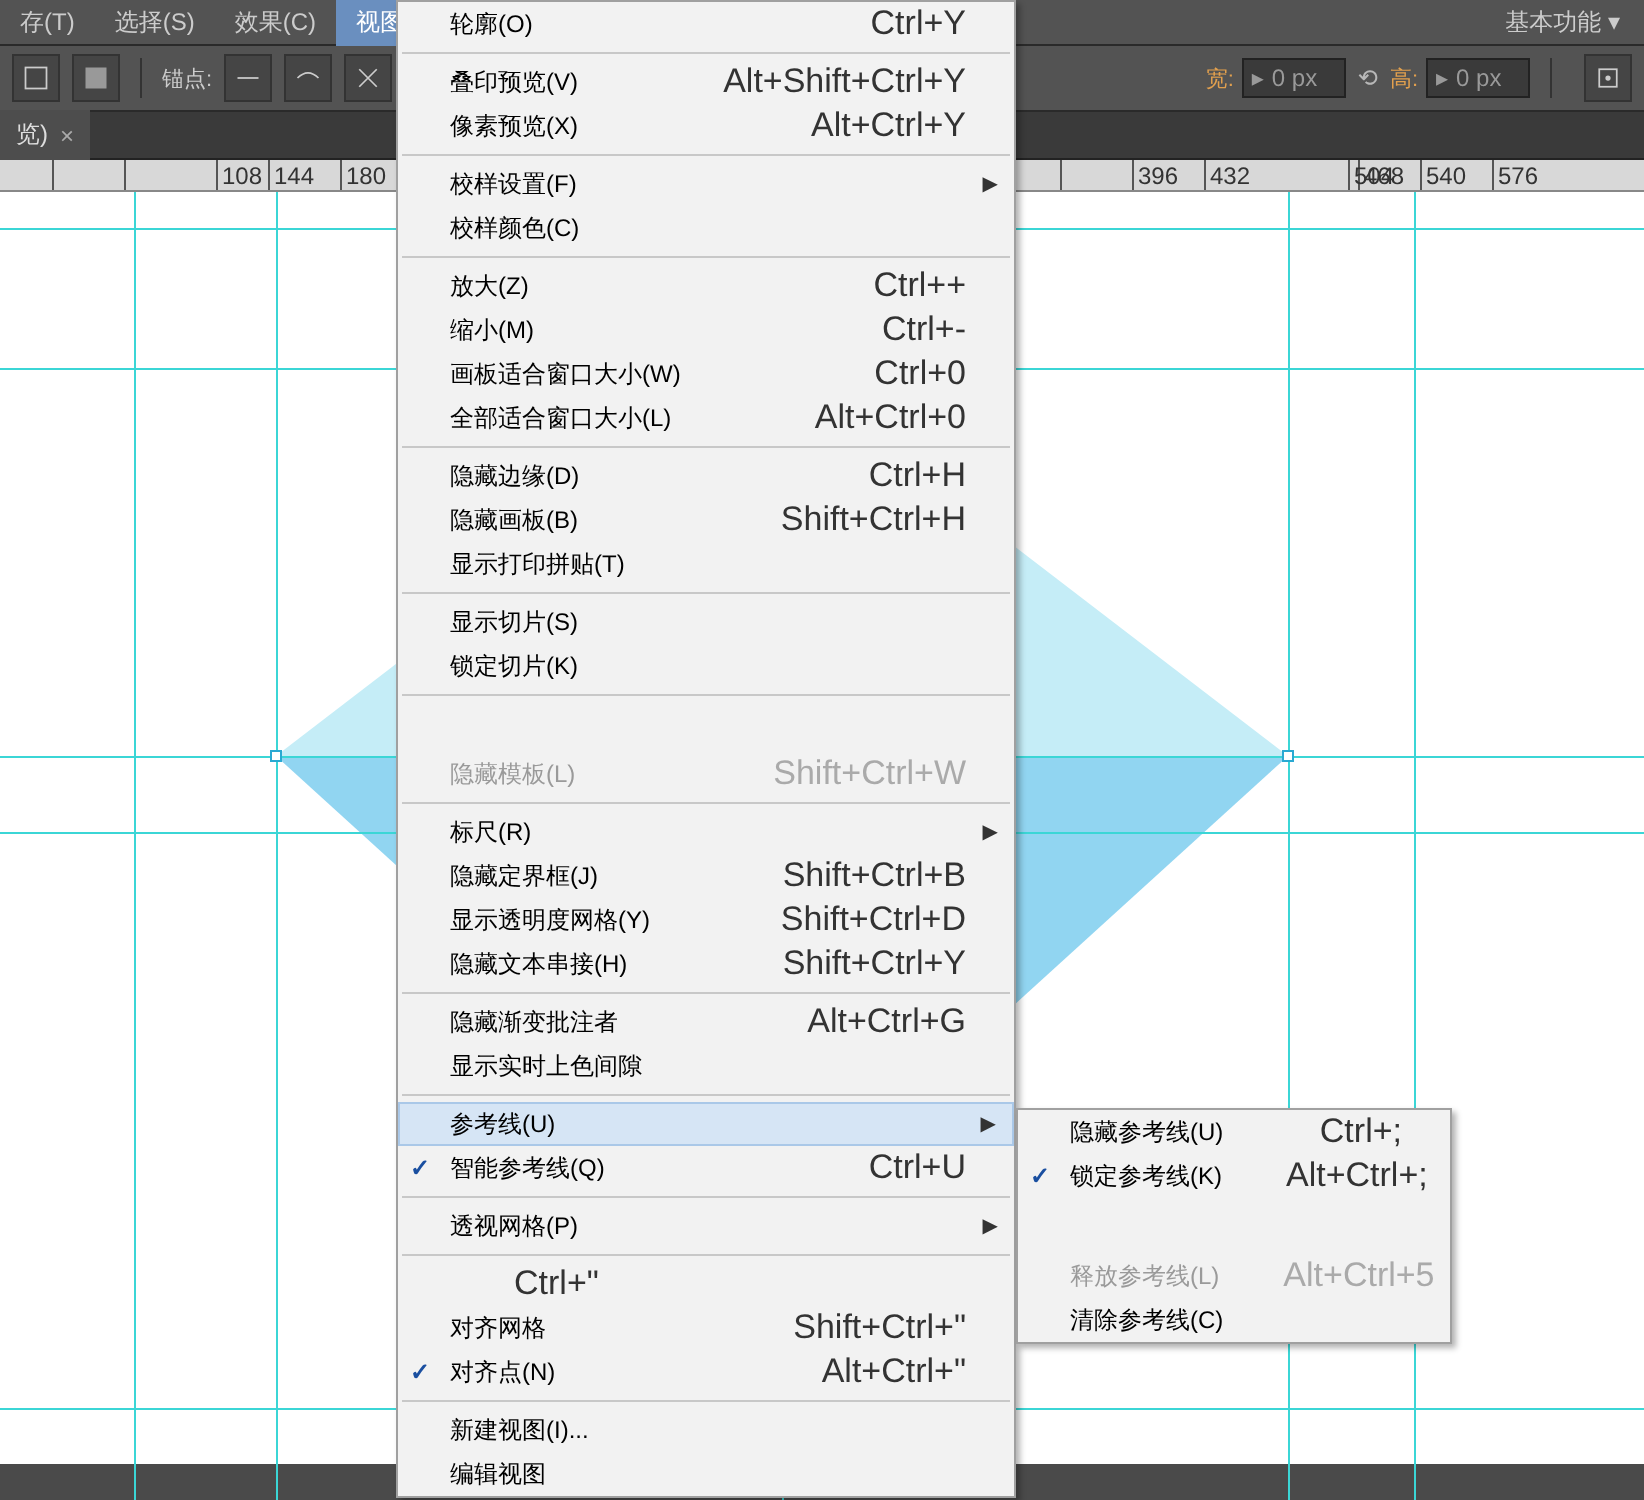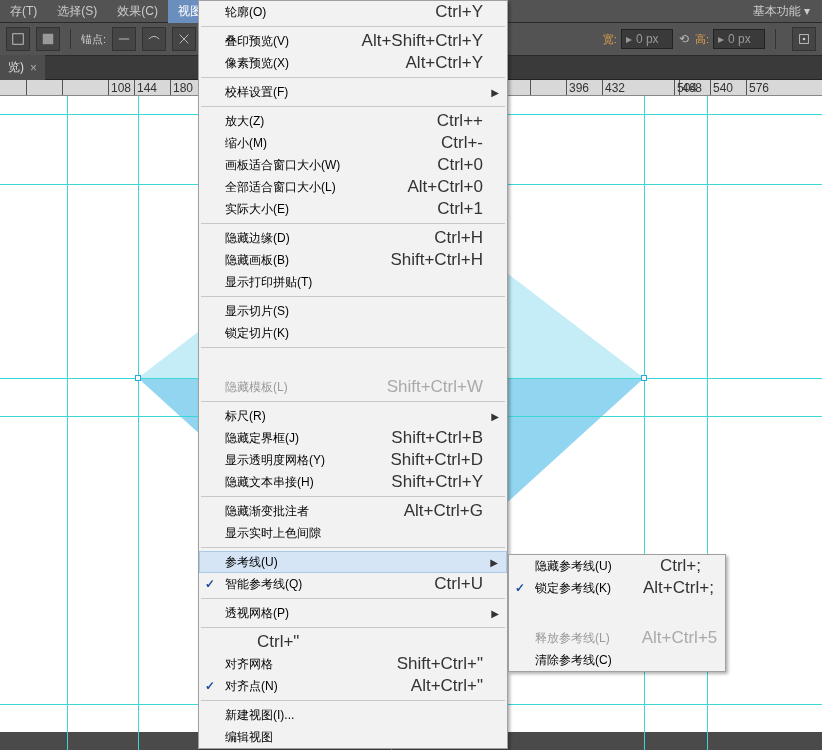--- a/index.html
+++ b/index.html
@@ -188,40 +188,39 @@
     </div>
     <div class="row">
       <span class="label">像素预览(X)</span>
       <span class="short">Alt+Ctrl+Y</span>
     </div>
     <div class="sep"></div>
     <div class="row">
       <span class="label">校样设置(F)</span>
       <span class="sub">▶</span>
     </div>
+    <div class="row">
+      <span class="label">校样颜色(C)</span>
+    </div>
     <div class="sep"></div>
     <div class="row">
       <span class="label">放大(Z)</span>
       <span class="short">Ctrl++</span>
     </div>
     <div class="row">
       <span class="label">缩小(M)</span>
       <span class="short">Ctrl+-</span>
     </div>
     <div class="row">
       <span class="label">画板适合窗口大小(W)</span>
       <span class="short">Ctrl+0</span>
     </div>
     <div class="row">
       <span class="label">全部适合窗口大小(L)</span>
       <span class="short">Alt+Ctrl+0</span>
-    </div>
-    <div class="row">
-      <span class="label">实际大小(E)</span>
-      <span class="short">Ctrl+1</span>
     </div>
     <div class="sep"></div>
     <div class="row">
       <span class="label">隐藏边缘(D)</span>
       <span class="short">Ctrl+H</span>
     </div>
     <div class="row">
       <span class="label">隐藏画板(B)</span>
       <span class="short">Shift+Ctrl+H</span>
     </div>

